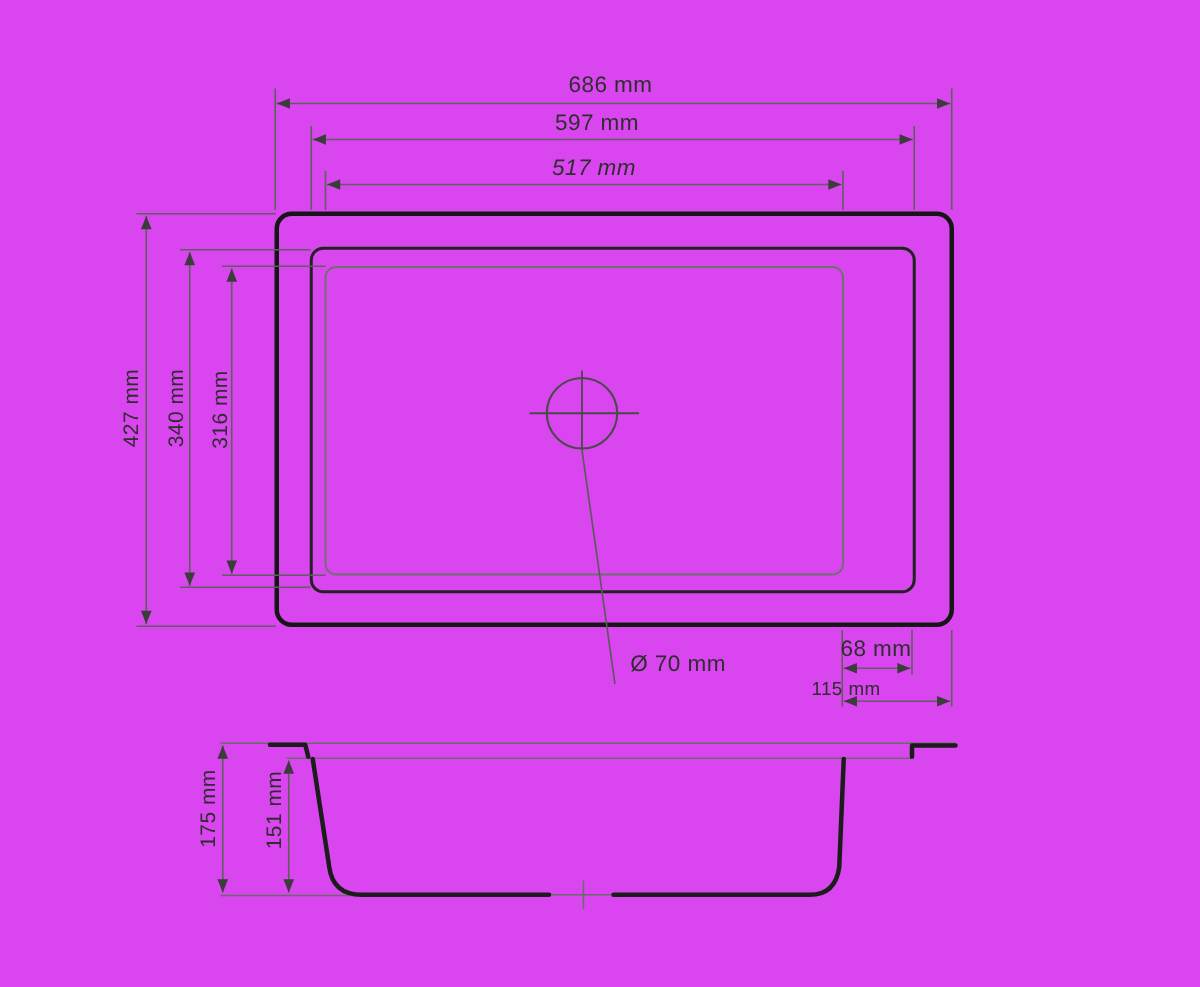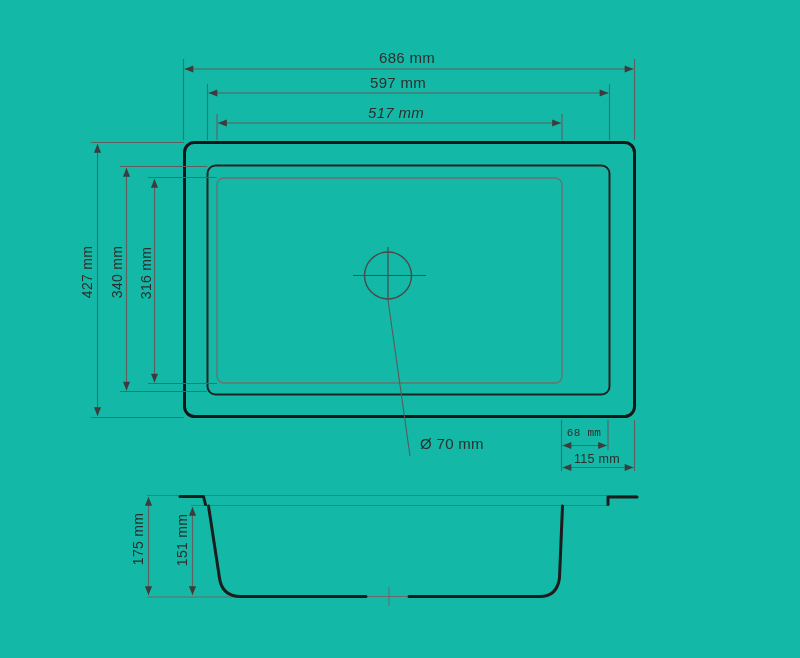--- a/index.html
+++ b/index.html
@@ -1,36 +1,36 @@
 <!DOCTYPE html>
 <html><head>
 <meta charset="utf-8">
 <style>
   html, body { margin: 0; padding: 0; background: #ffffff; }
   #canvas {
     position: relative;
     width: 800px;
     height: 658px;
-    background: #14b8a6;
+    background: #d946ef;
     font-family: "Liberation Sans", sans-serif;
     overflow: hidden;
   }
   #linework { position: absolute; left: 0; top: 0; }
   .dim-label {
     position: absolute;
     color: #2e2e2e;
     font-size: 15px;
     letter-spacing: 0.3px;
     white-space: nowrap;
     transform: translate(-50%, -50%);
   }
   .dim-label.rot { transform: translate(-50%, -50%) rotate(-90deg); }
   .dim-label.f14 { font-size: 14px; }
   .dim-label.f12 { font-size: 12.5px; }
-  .dim-label.f11 { font-size: 11px; font-family: Liberation Mono, monospace; }
+  .dim-label.f11 { font-size: 15px; }
 </style>
 </head>
 <body>
 
 <div id="canvas">
 
   <svg id="linework" width="800" height="658" viewBox="0 0 800 658">
     <defs>
       <marker id="arr" viewBox="0 0 10 10" refX="9.5" refY="5" markerWidth="9" markerHeight="9" orient="auto-start-reverse">
         <path d="M0.6,1.4 L9.5,5 L0.6,8.6 Z" fill="#3c3c3c"></path>
@@ -97,18 +97,18 @@
   <div class="dim-label" style="left:398px; top:82px;">597 mm</div>
   <div class="dim-label" style="left:396px; top:112px;font-style:italic;">517 mm</div>
 
   <div class="dim-label rot f14" style="left:87px; top:272px;">427 mm</div>
   <div class="dim-label rot f14" style="left:117px; top:272px;">340 mm</div>
   <div class="dim-label rot f14" style="left:146px; top:273px;">316 mm</div>
 
   <div class="dim-label" style="left:452px; top:443px;">Ø 70 mm</div>
 
   <div class="dim-label f11" style="left:584px; top:433px;">68 mm</div>
-  <div class="dim-label f12" style="left:597px; top:459px;">115 mm</div>
+  <div class="dim-label f12" style="left:564px; top:459px;">115 mm</div>
 
   <div class="dim-label rot f14" style="left:138px; top:539px;">175 mm</div>
   <div class="dim-label rot f14" style="left:182px; top:540px;">151 mm</div>
 
 </div>
 
 </body></html>

